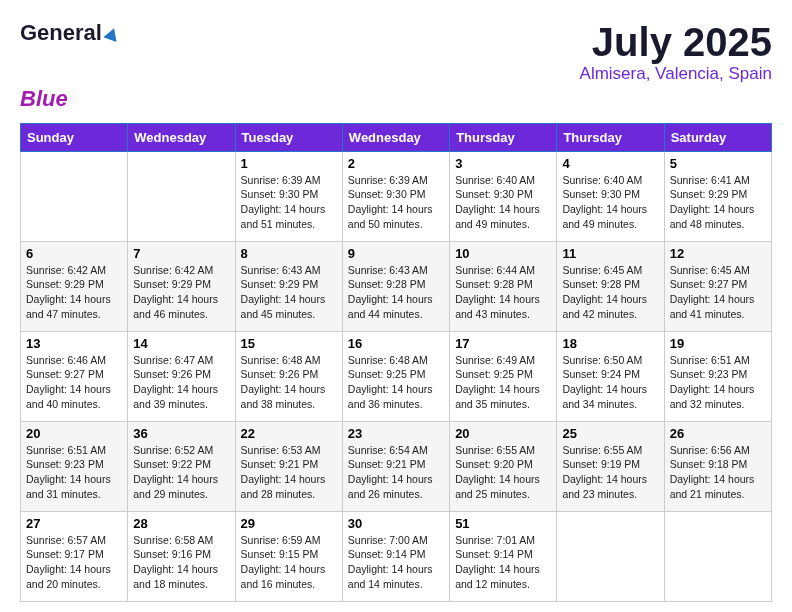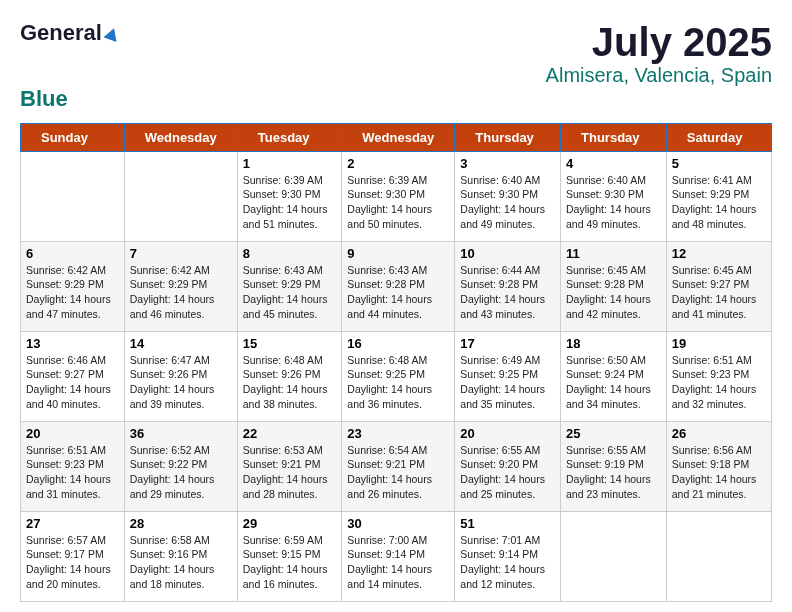--- a/index.html
+++ b/index.html
@@ -20,33 +20,33 @@
       text-align: right;
     }
     .month-title {
       font-size: 40px;
       font-weight: bold;
       color: #1a1a2e;
       line-height: 1.1;
       text-align: right;
     }
     .location-title {
-      font-size: 20px;
-      color: #0f766e;
+      font-size: 17px;
+      color: #6d28d9;
     }
     table {
       width: 100%;
       border-collapse: collapse;
       font-size: 11px;
     }
     thead tr th {
-      background-color: #c2410c;
+      background-color: #6d28d9;
       color: #fff;
       text-align: left;
-      padding: 6px 20px;
+      padding: 6px 6px;
       font-size: 13px;
       font-weight: bold;
       border: 1px solid #2176c7;
     }
     tbody tr td {
       border: 1px solid #ccc;
       vertical-align: top;
       padding: 4px 5px;
       width: 107px;
       min-height: 80px;
@@ -85,21 +85,21 @@
   </style>
 </head>
 <body>
 
 <div class="header-area">
   <div class="logo-wrapper">
     <div class="logo-text-wrapper">
       <span style="font-size:22px;font-weight:bold;color:#1a1a2e;line-height:1.2;">
         General<span style="display:inline-block;width:0;height:0;border-left:7px solid transparent;border-right:7px solid transparent;border-bottom:12px solid #2176c7;margin-left:3px;vertical-align:middle;transform:rotate(20deg);"></span>
       </span>
-      <span style="font-size:22px;font-weight:bold;color:#0f766e;line-height:1.2;">Blue</span>
+      <span style="font-size:22px;font-weight:bold;color:#a21caf;line-height:1.2;font-style:italic;">Blue</span>
     </div>
   </div>
   <div class="title-area">
     <div class="month-title">July 2025</div>
     <div class="location-title">Almisera, Valencia, Spain</div>
   </div>
 </div>
 
 <table>
   <thead>

